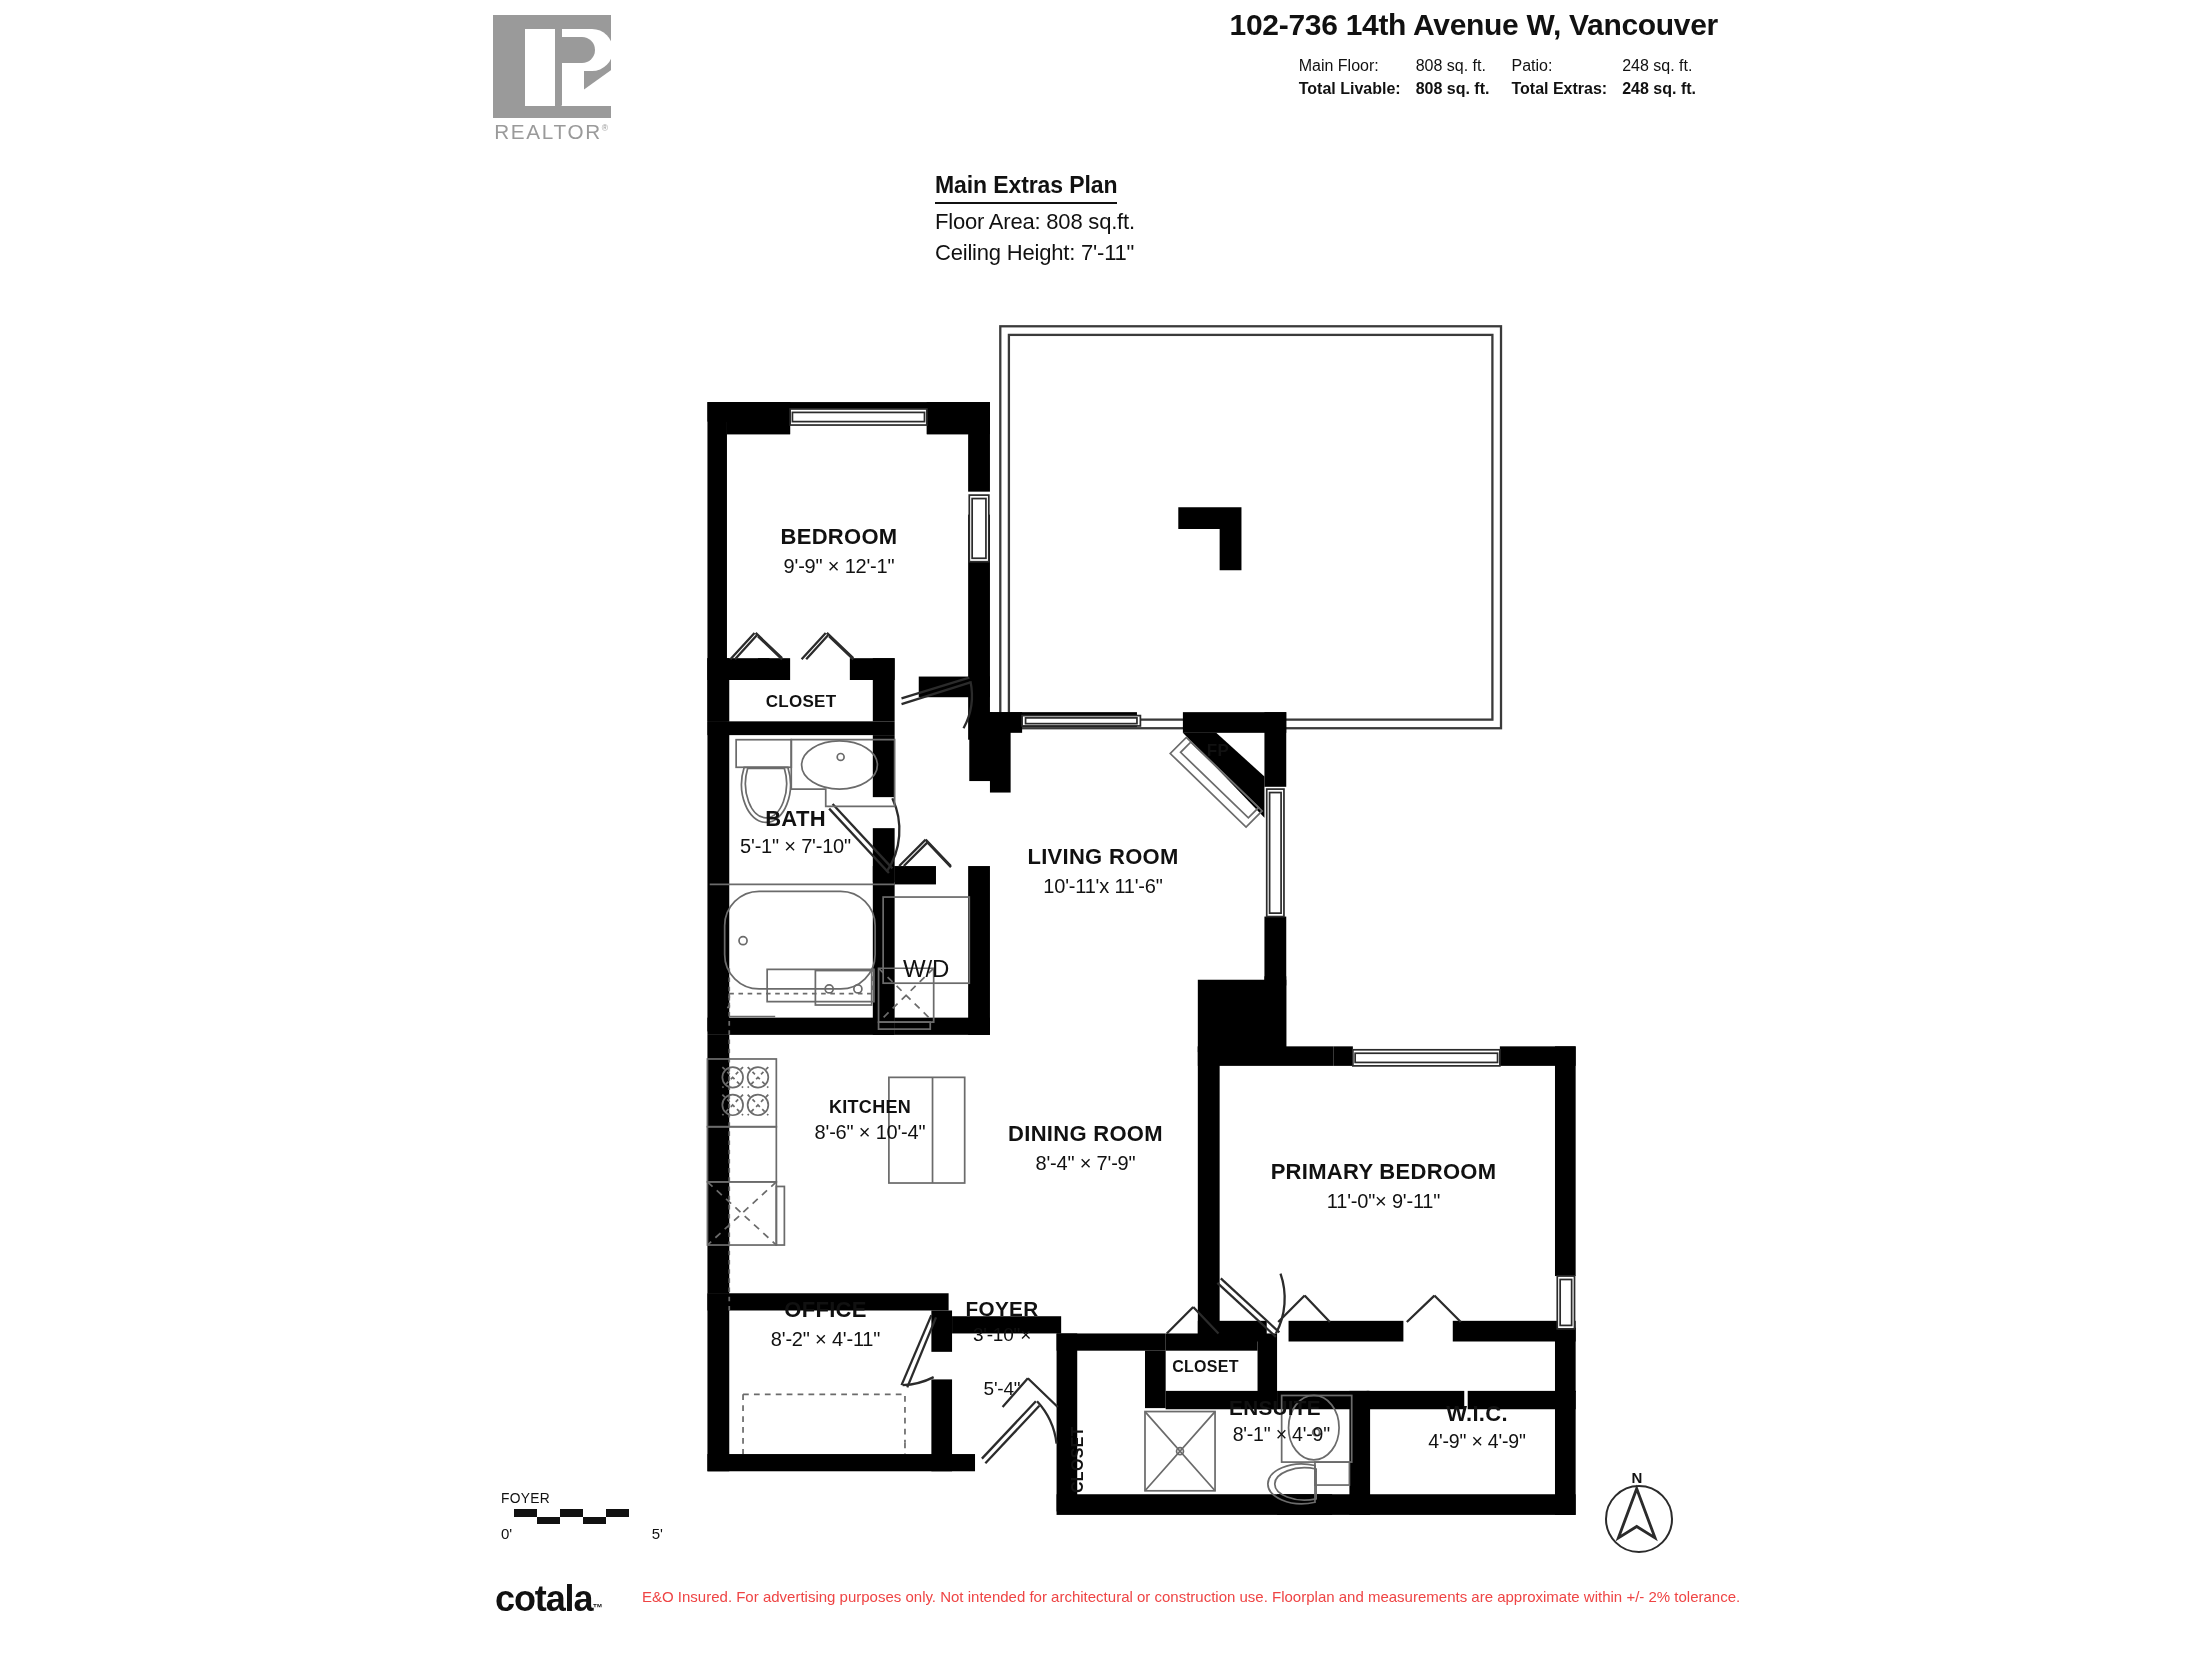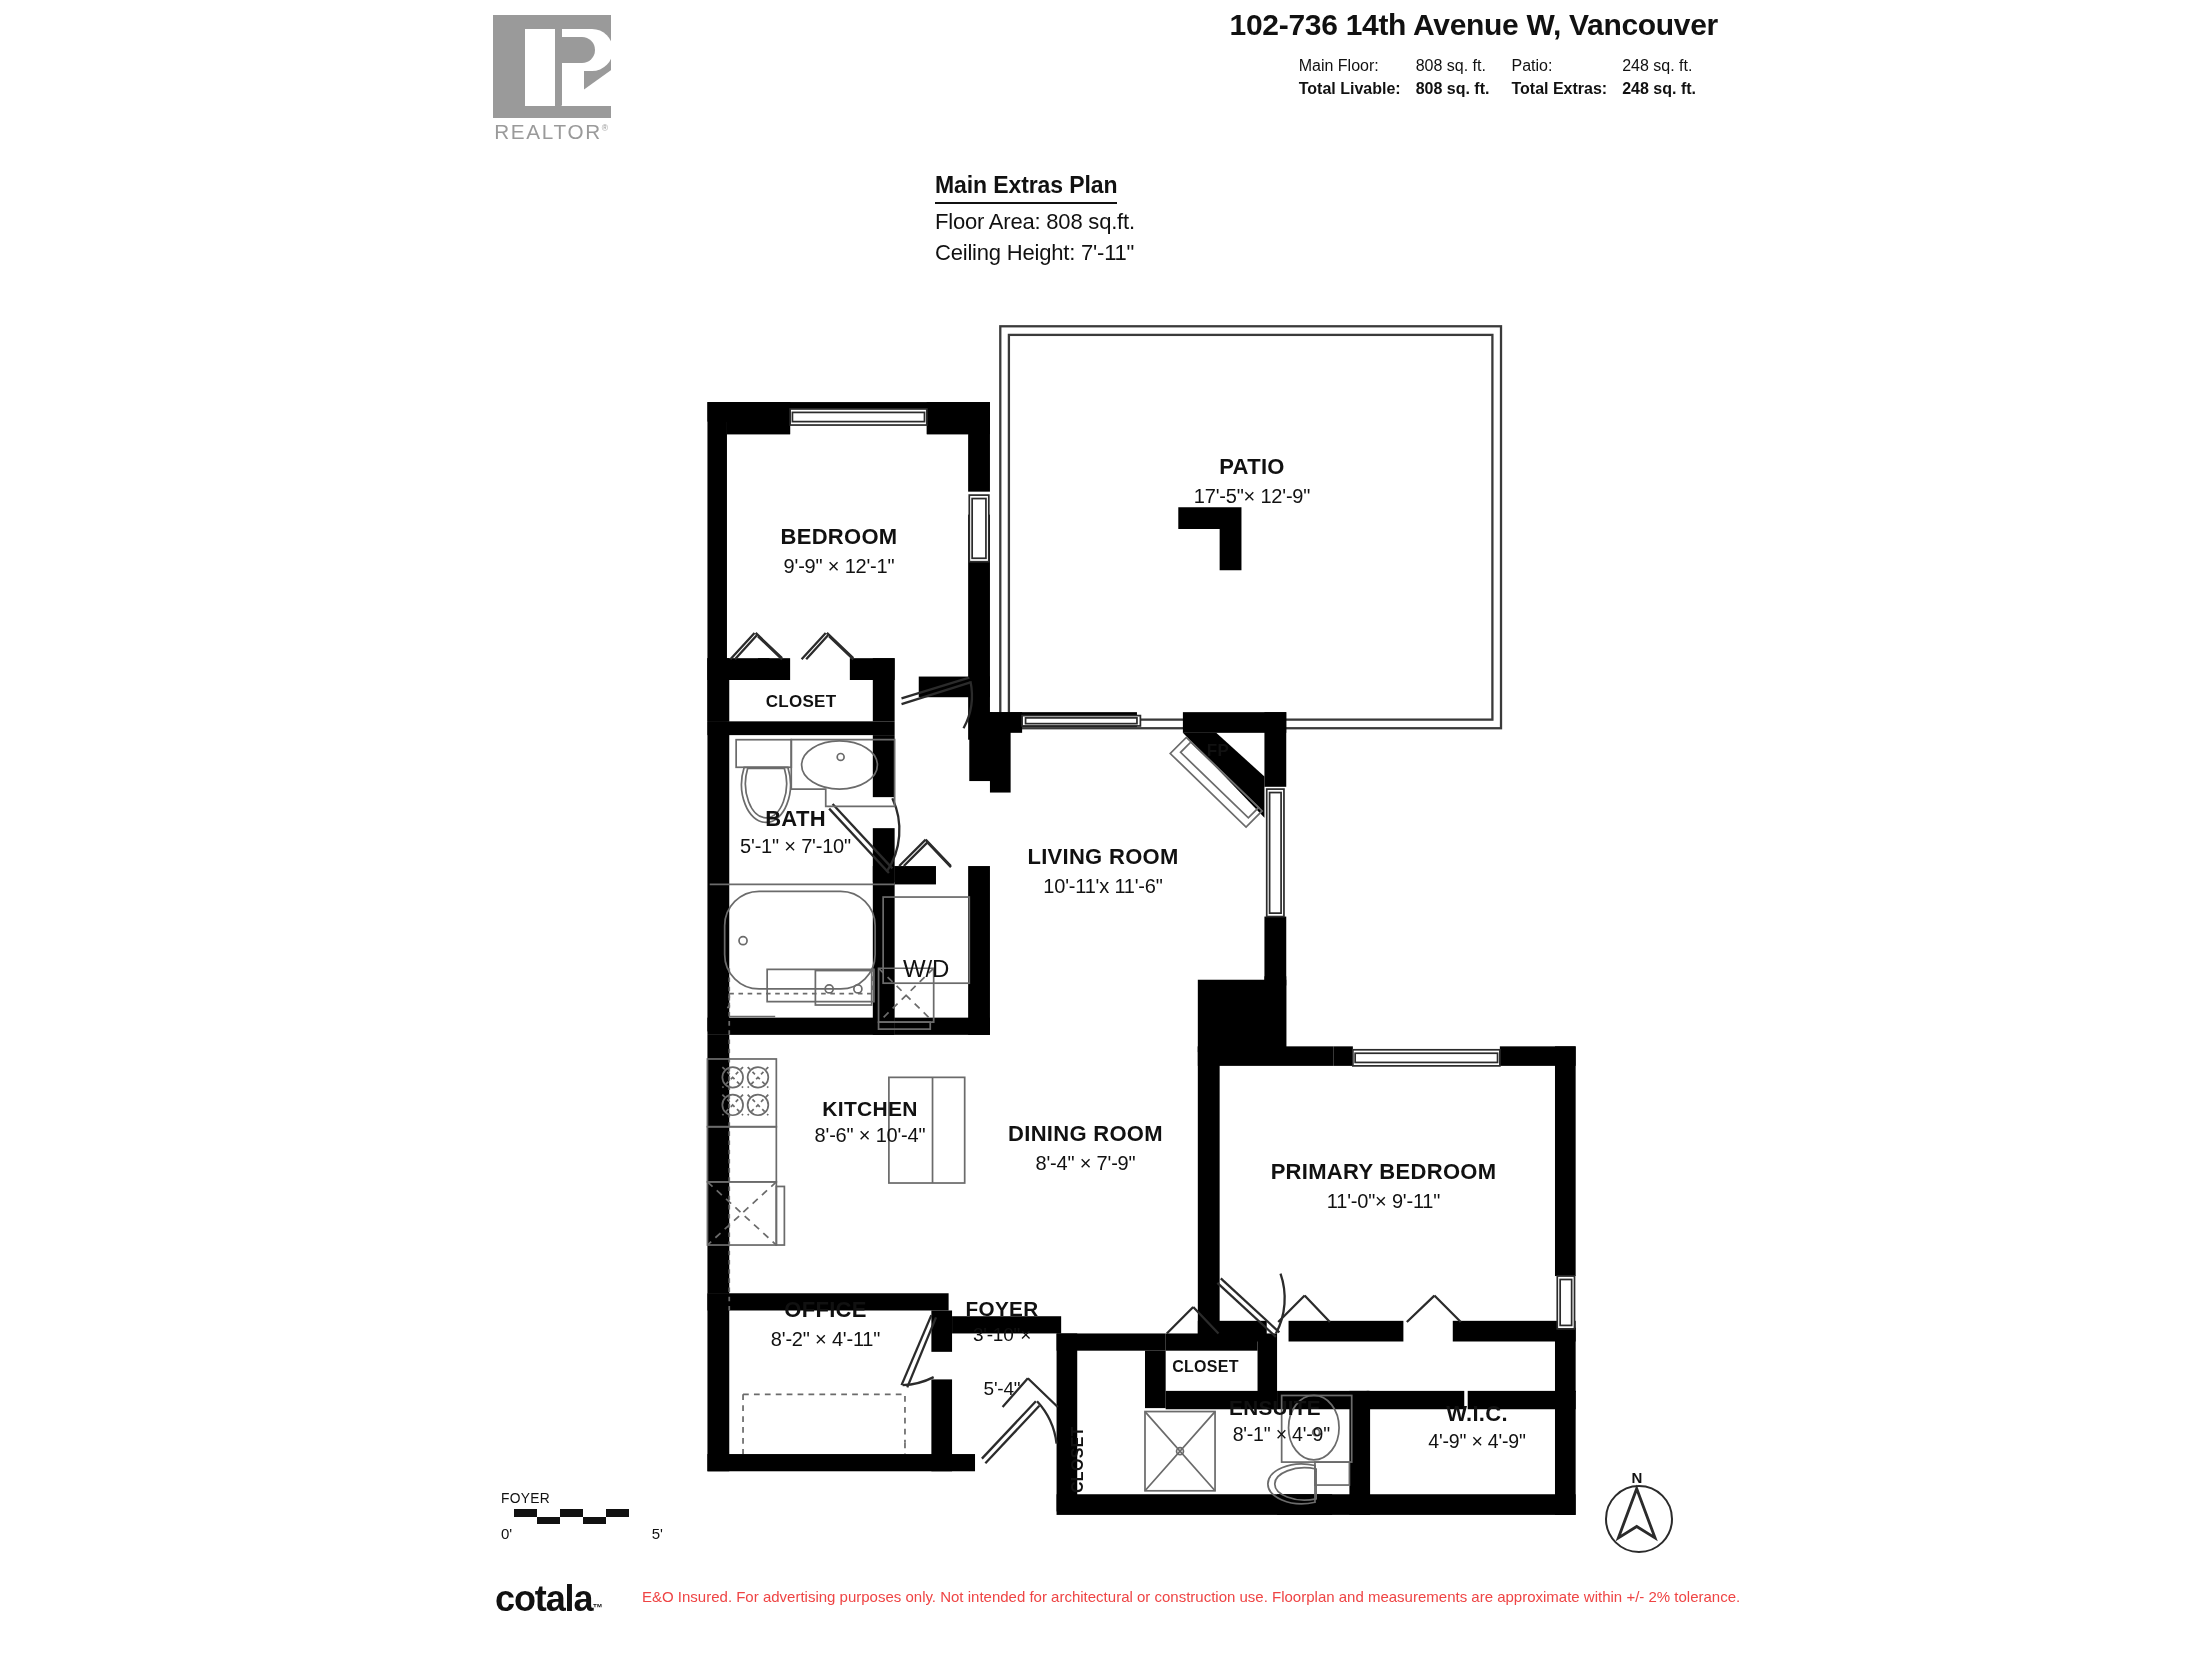--- a/index.html
+++ b/index.html
@@ -316,24 +316,20 @@
     <path d="M1576 2512 v20" stroke-dasharray="10 9"></path>
   </g>
 
 </svg>
 
   <div class="rm-label" style="left:747px;top:524px;width:184px;">
     <div class="nm" style="font-size:22px;">BEDROOM</div>
     <div class="dm" style="font-size:20px;margin-top:4.6px;">9'-9" × 12'-1"</div>
   </div>
 
-  <div class="rm-label" style="left:1091px;top:454px;width:322px;">
-    <div class="nm" style="font-size:22px;">PATIO</div>
-    <div class="dm" style="font-size:20px;margin-top:4.6px;">17'-5"× 12'-9"</div>
-  </div>
 
   <div class="rm-label" style="left:709px;top:692px;width:184px;">
     <div class="nm" style="font-size:17px;">CLOSET</div>
   </div>
 
   <div class="rm-label" style="left:698px;top:806px;width:195px;">
     <div class="nm" style="font-size:22px;">BATH</div>
     <div class="dm" style="font-size:20px;margin-top:3.4px;">5'-1" × 7'-10"</div>
   </div>
 
@@ -344,21 +340,21 @@
   <div class="rm-label" style="left:965px;top:844px;width:276px;">
     <div class="nm" style="font-size:22px;">LIVING ROOM</div>
     <div class="dm" style="font-size:20px;margin-top:4.6px;">10'-11'x 11'-6"</div>
   </div>
 
   <div class="rm-label" style="left:1195px;top:741px;width:46px;">
     <div class="nm" style="font-size:17px;">FP</div>
   </div>
 
   <div class="rm-label" style="left:775px;top:1097px;width:190px;">
-    <div class="nm" style="font-size:21px;">KITCHEN</div>
+    <div class="nm" style="font-size:18px;">KITCHEN</div>
     <div class="dm" style="font-size:20px;margin-top:3.4px;">8'-6" × 10'-4"</div>
   </div>
 
   <div class="rm-label" style="left:959px;top:1121px;width:253px;">
     <div class="nm" style="font-size:22px;">DINING ROOM</div>
     <div class="dm" style="font-size:20px;margin-top:4.6px;">8'-4" ×  7'-9"</div>
   </div>
 
   <div class="rm-label" style="left:1217px;top:1159px;width:333px;">
     <div class="nm" style="font-size:22px;">PRIMARY BEDROOM</div>

